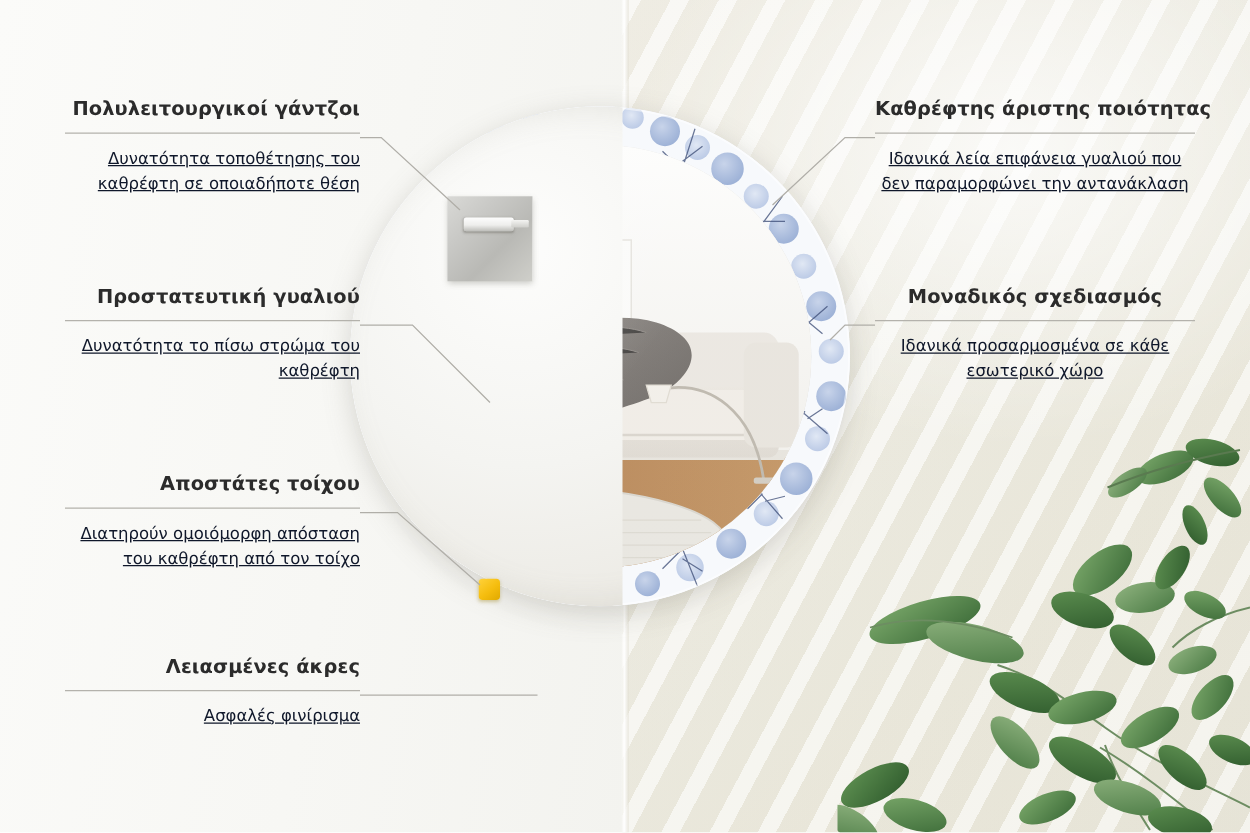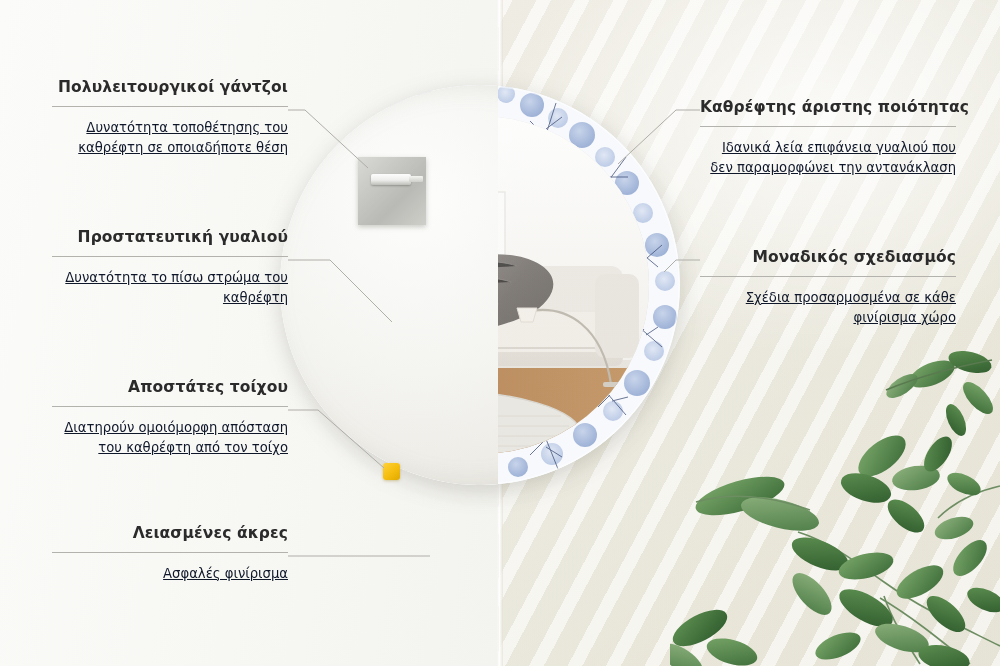--- a/index.html
+++ b/index.html
@@ -111,21 +111,21 @@
     font-size:15.5px;font-weight:bold;color:#2b2b2b;letter-spacing:.1px;
     white-space:nowrap;line-height:1.2;
   }
   .callout .rule{
     height:1px;background:#b4b2ac;margin-top:9px;margin-bottom:11px;
   }
   .callout .desc{
     font-size:13.2px;color:#0f172a;line-height:1.52;font-weight:normal;text-decoration:underline;
   }
   .callout.left{text-align:right;}
-  .callout.right{text-align:right;margin-top:20px;}
+  .callout.right{text-align:center;}
 
   
   #c-hooks   {left:52px; top:78px;  width:236px;}
   #c-membrane{left:52px; top:228px; width:236px;}
   #c-spacers {left:52px; top:378px; width:236px;}
   #c-edges   {left:52px; top:524px; width:236px;}
   #c-quality {left:700px;top:78px;  width:256px;}
   #c-design  {left:700px;top:228px; width:256px;}
 
   
@@ -378,21 +378,21 @@
 
   <div class="callout right" id="c-quality">
     <div class="title">Καθρέφτης άριστης ποιότητας</div>
     <div class="rule"></div>
     <div class="desc">Ιδανικά λεία επιφάνεια γυαλιού που δεν παραμορφώνει την αντανάκλαση</div>
   </div>
 
   <div class="callout right" id="c-design">
     <div class="title">Μοναδικός σχεδιασμός</div>
     <div class="rule"></div>
-    <div class="desc">Σχέδια προσαρμοσμένα σε κάθε φινίρισμα χώρο</div>
+    <div class="desc">Ιδανικά προσαρμοσμένα σε κάθε εσωτερικό χώρο</div>
   </div>
 
   <svg class="foliage" viewBox="0 0 330 320">
     <defs>
       <linearGradient id="lf1" x1="0" y1="0" x2="1" y2="1">
         <stop offset="0%" stop-color="#5f9152"></stop>
         <stop offset="100%" stop-color="#2e5a2c"></stop>
       </linearGradient>
       <linearGradient id="lf2" x1="0" y1="0" x2="1" y2="1">
         <stop offset="0%" stop-color="#7aa86a"></stop>

